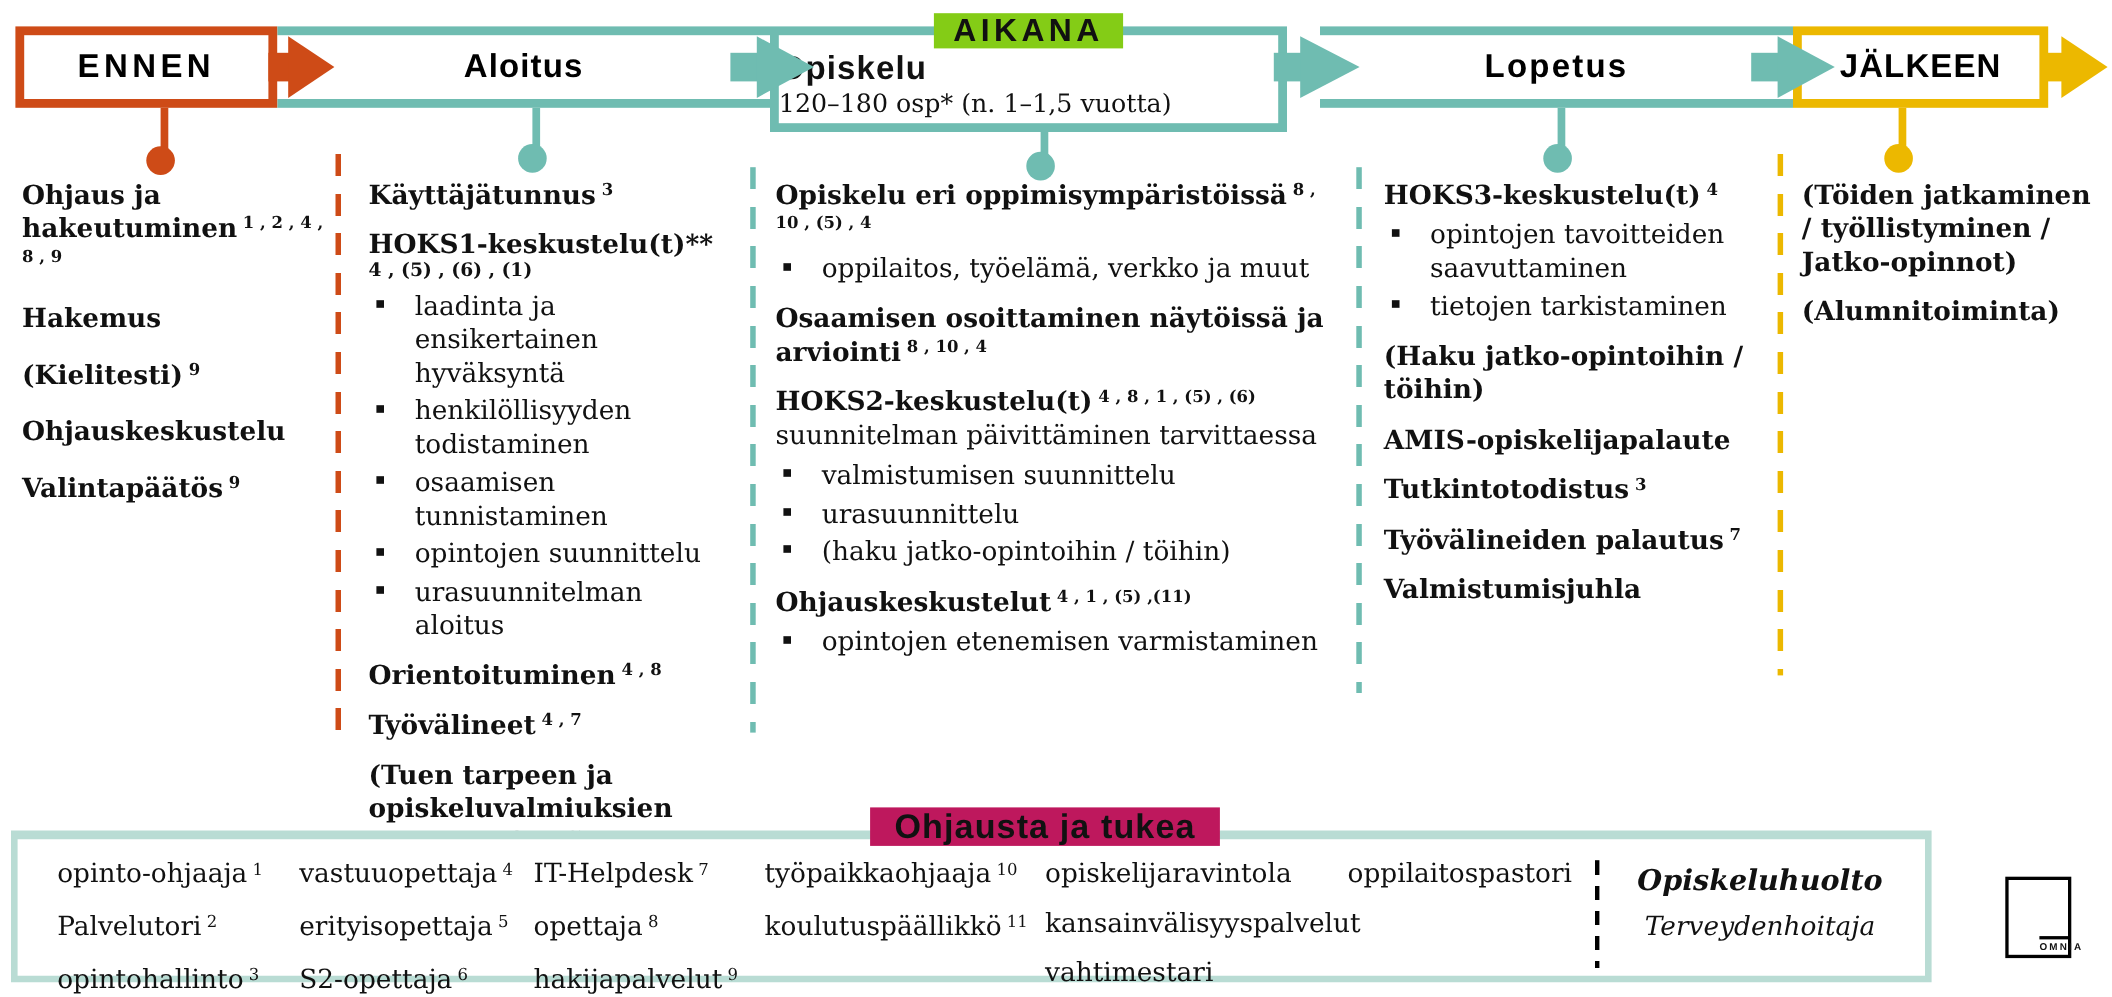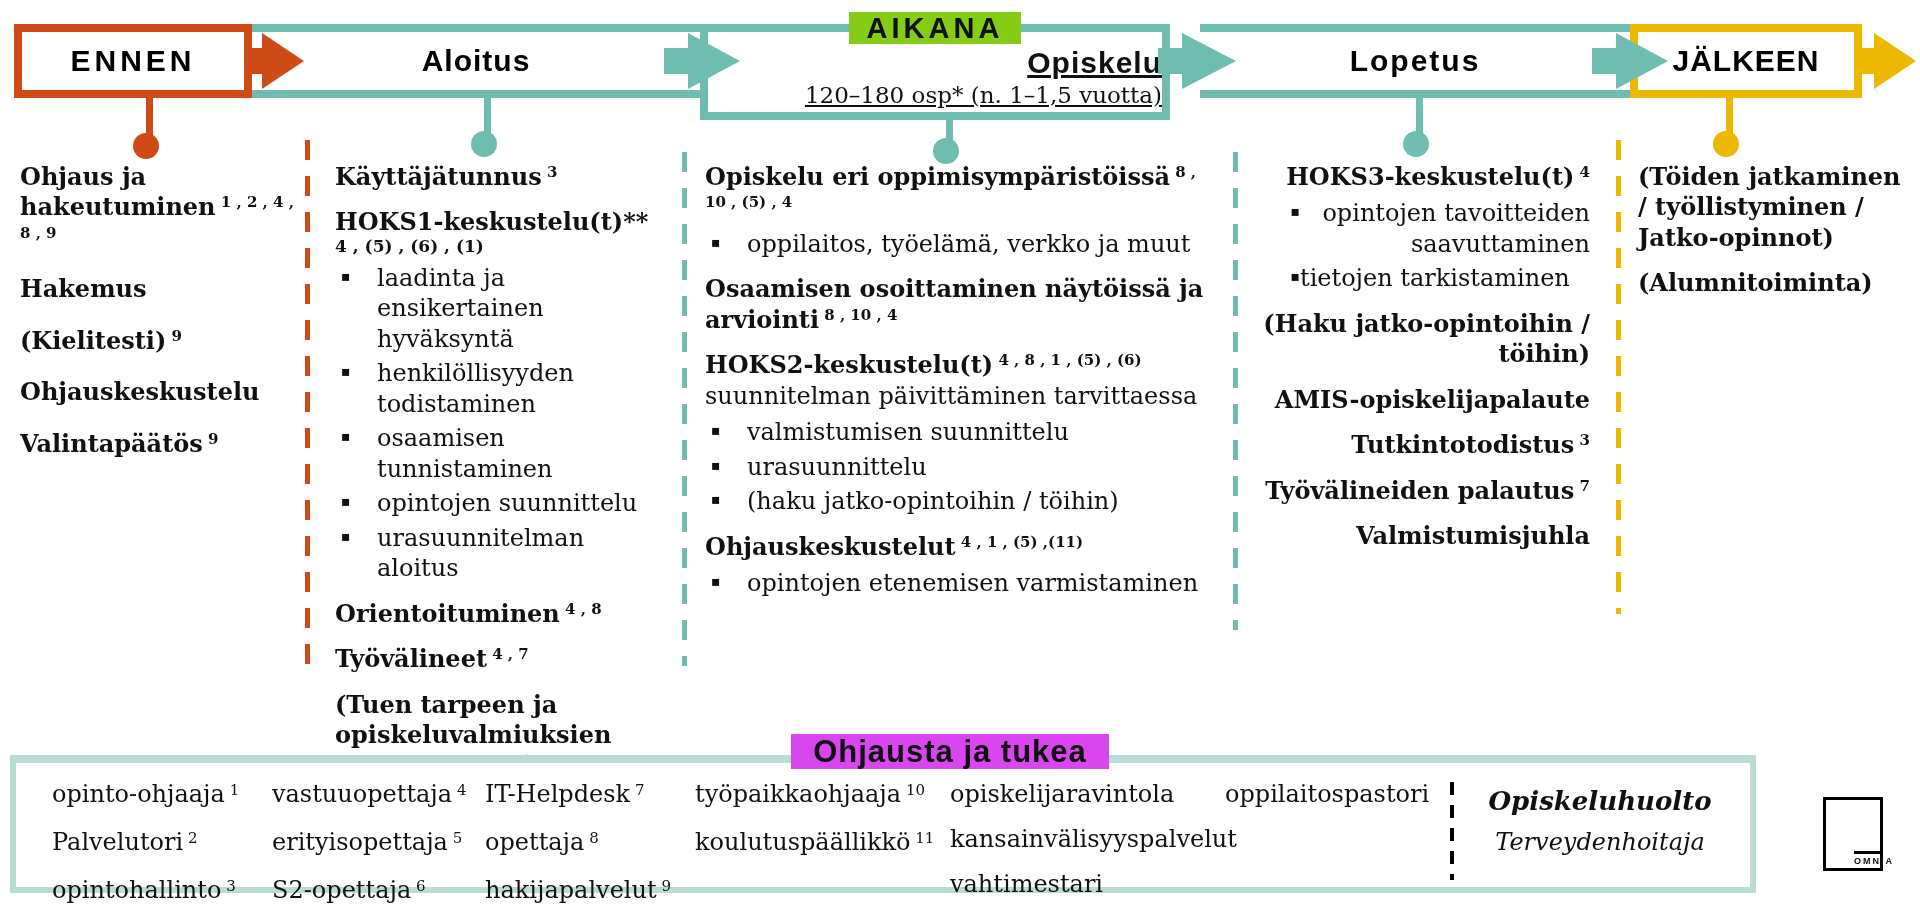--- a/index.html
+++ b/index.html
@@ -8,21 +8,21 @@
   :root{
     --orange:#CE4B17; --teal:#6FBCB1; --yellow:#ECB800; --pale:#B9DCD4; --ink:#111111;
   }
   
   .phase-box{position:absolute;top:24px;height:74px;background:#fff;box-sizing:border-box;
              display:flex;align-items:center;justify-content:center;
              font-family:"Liberation Sans",sans-serif;font-weight:bold;font-size:30px;color:#000;}
   #box-ennen{left:14px;width:238px;border:8px solid var(--orange);letter-spacing:4px;z-index:2;}
   #band-aloitus{left:252px;width:448px;border-top:8px solid var(--teal);border-bottom:8px solid var(--teal);letter-spacing:1px;z-index:1;}
   #box-aikana{position:absolute;left:700px;top:24px;width:470px;height:96px;background:#fff;
-              border:8px solid var(--teal);box-sizing:border-box;z-index:2;text-align:right;text-decoration:underline;}
+              border:8px solid var(--teal);box-sizing:border-box;z-index:2;text-align:left;}
   #aikana-label{position:absolute;left:700px;top:10px;width:470px;text-align:center;z-index:4;
                 font-family:"Liberation Sans",sans-serif;font-weight:bold;font-size:29px;letter-spacing:4px;line-height:36px;}
   #aikana-label span{background:#84cc16;padding:0 18px;}
   #aikana-main{margin-top:14px;font-family:"Liberation Sans",sans-serif;font-weight:bold;font-size:30px;letter-spacing:1px;line-height:34px;}
   #aikana-detail{font-size:23px;line-height:30px;}
   #band-lopetus{left:1200px;width:430px;border-top:8px solid var(--teal);border-bottom:8px solid var(--teal);letter-spacing:2px;z-index:1;}
   #box-jalkeen{left:1630px;width:232px;border:8px solid var(--yellow);letter-spacing:1px;z-index:2;}
   
   .arrow-stub{position:absolute;top:48px;height:26px;z-index:3;}
   .arrow-head{position:absolute;top:33px;width:0;height:0;z-index:3;
@@ -42,37 +42,37 @@
   .vdash.yellow{background:repeating-linear-gradient(to bottom,var(--yellow) 0 20px,transparent 20px 36px);}
   #vd1{left:305px;top:140px;height:526px;}
   #vd2{left:682px;top:152px;height:514px;}
   #vd3{left:1233px;top:152px;height:478px;}
   #vd4{left:1616px;top:140px;height:474px;}
   
   .col{position:absolute;top:162px;font-size:24px;line-height:1.27;}
   #col-ennen{left:20px;width:282px;}
   #col-aloitus{left:335px;width:332px;}
   #col-aikana{left:705px;width:516px;}
-  #col-lopetus{left:1258px;width:332px;text-align:right;}
+  #col-lopetus{left:1258px;width:332px;}
   #col-jalkeen{left:1638px;width:268px;}
   .item{margin-bottom:15px;}
   #col-ennen .item{margin-bottom:21px;}
   .head{font-weight:bold;}
   .sup{font-size:15px;position:relative;top:-8px;font-weight:inherit;}
   .suprow{font-weight:bold;font-size:17px;line-height:1;margin:0 0 8px 0;}
   .subline{font-weight:normal;}
   .bullets{margin:6px 0 0 6px;}
   .brow{display:flex;margin-bottom:4px;}
   .bsq{flex:none;width:36px;font-size:14px;padding-top:5px;}
   
   #panel{position:absolute;left:10px;top:755px;width:1746px;height:138px;box-sizing:border-box;
          border:6px solid var(--pale);border-top-width:8px;background:#fff;}
   #panel-title{position:absolute;left:700px;top:733px;width:500px;text-align:center;z-index:4;
                font-family:"Liberation Sans",sans-serif;font-weight:bold;font-size:31px;line-height:38px;letter-spacing:1px;}
-  #panel-title span{background:#d946ef;padding:0 22px;}
+  #panel-title span{background:#be185d;padding:0 22px;}
   .scol{position:absolute;top:772px;font-size:24px;line-height:45px;}
   #scol0{left:52px;} #scol1{left:272px;} #scol2{left:485px;} #scol3{left:695px;} #scol4{left:950px;} #scol5{left:1225px;}
   .ssup{font-size:15px;position:relative;top:-7px;}
   #pdash{position:absolute;left:1450px;top:782px;width:4px;height:98px;
          background:repeating-linear-gradient(to bottom,#000 0 13px,transparent 13px 23px);}
   #huolto{position:absolute;left:1478px;top:780px;width:244px;text-align:center;font-style:italic;}
   #huolto-title{font-weight:bold;font-size:26px;line-height:42px;}
   #huolto-sub{font-size:24px;line-height:40px;}
   
   #logo{position:absolute;left:1823px;top:797px;width:60px;height:74px;box-sizing:border-box;

